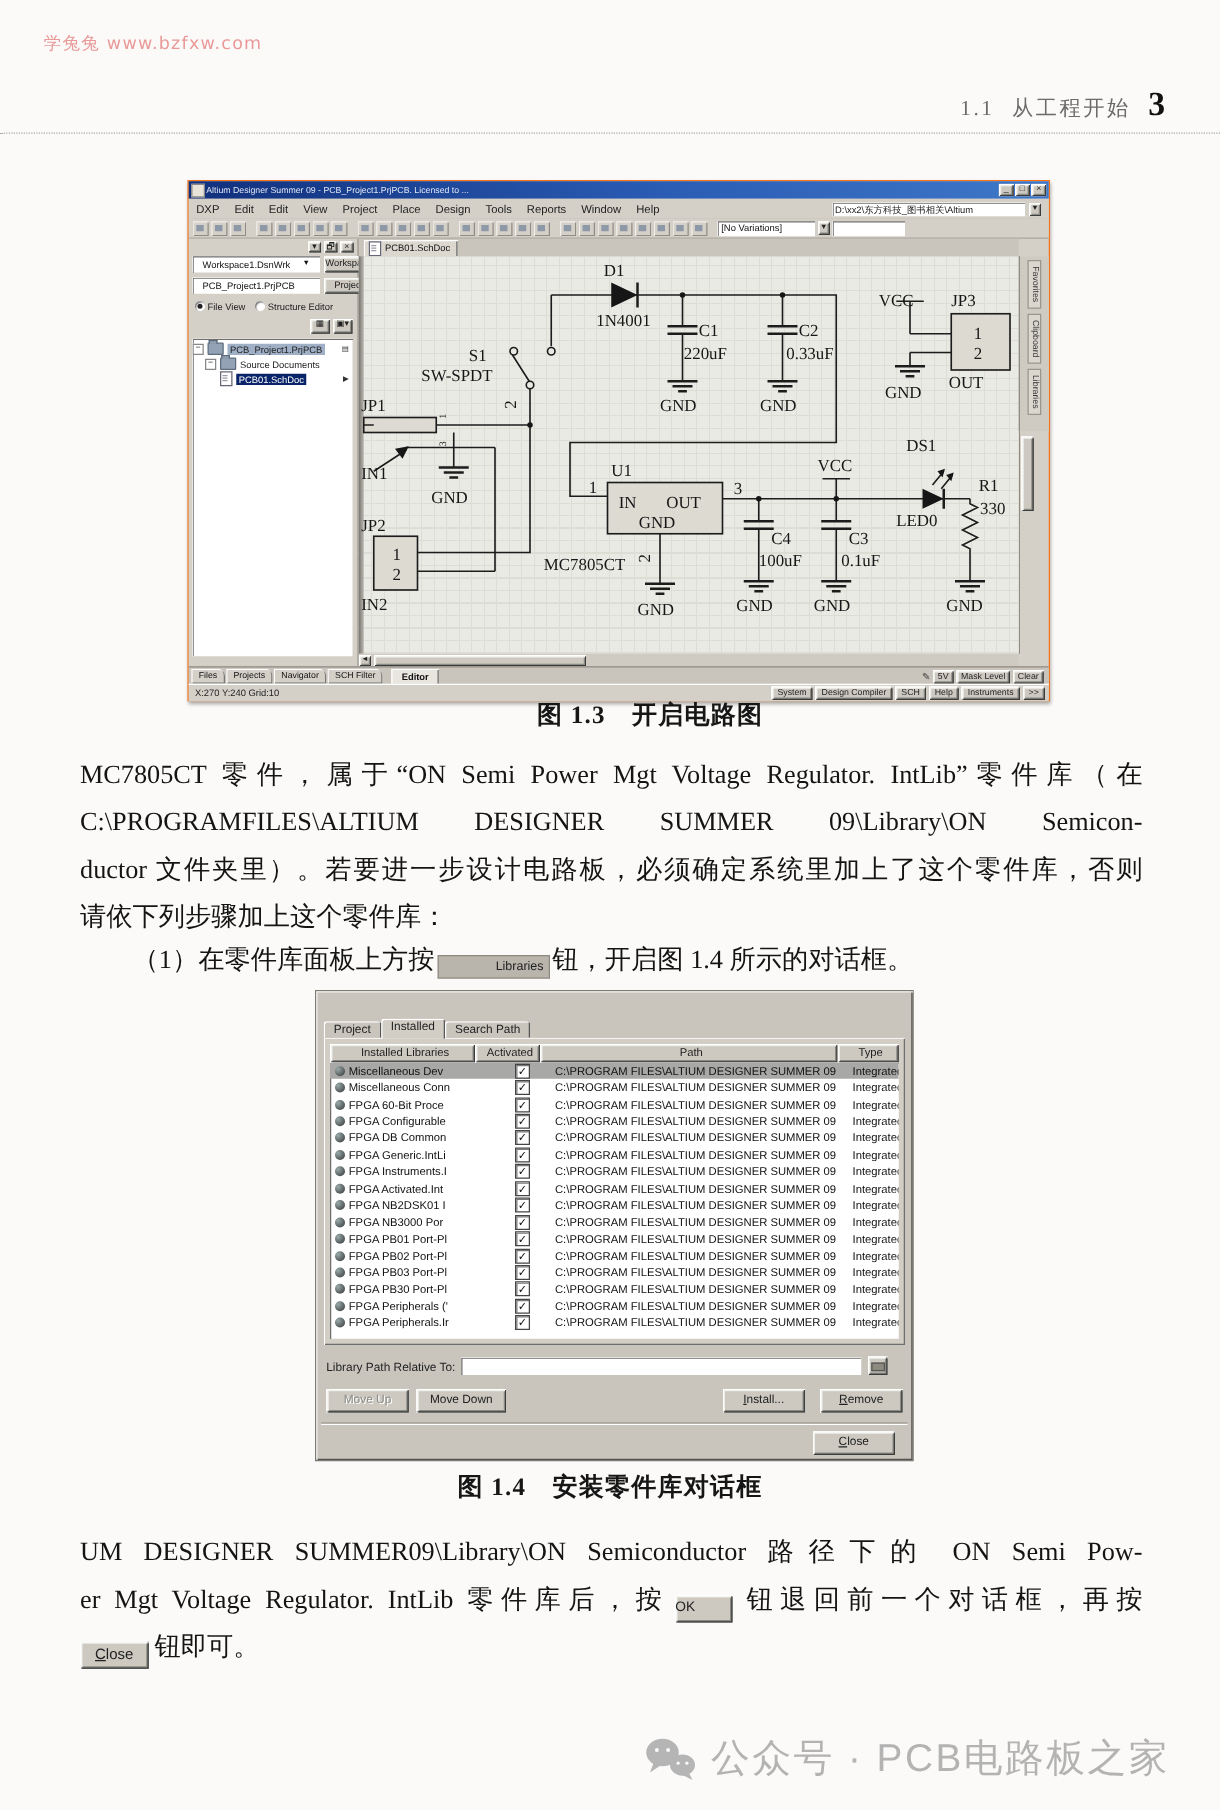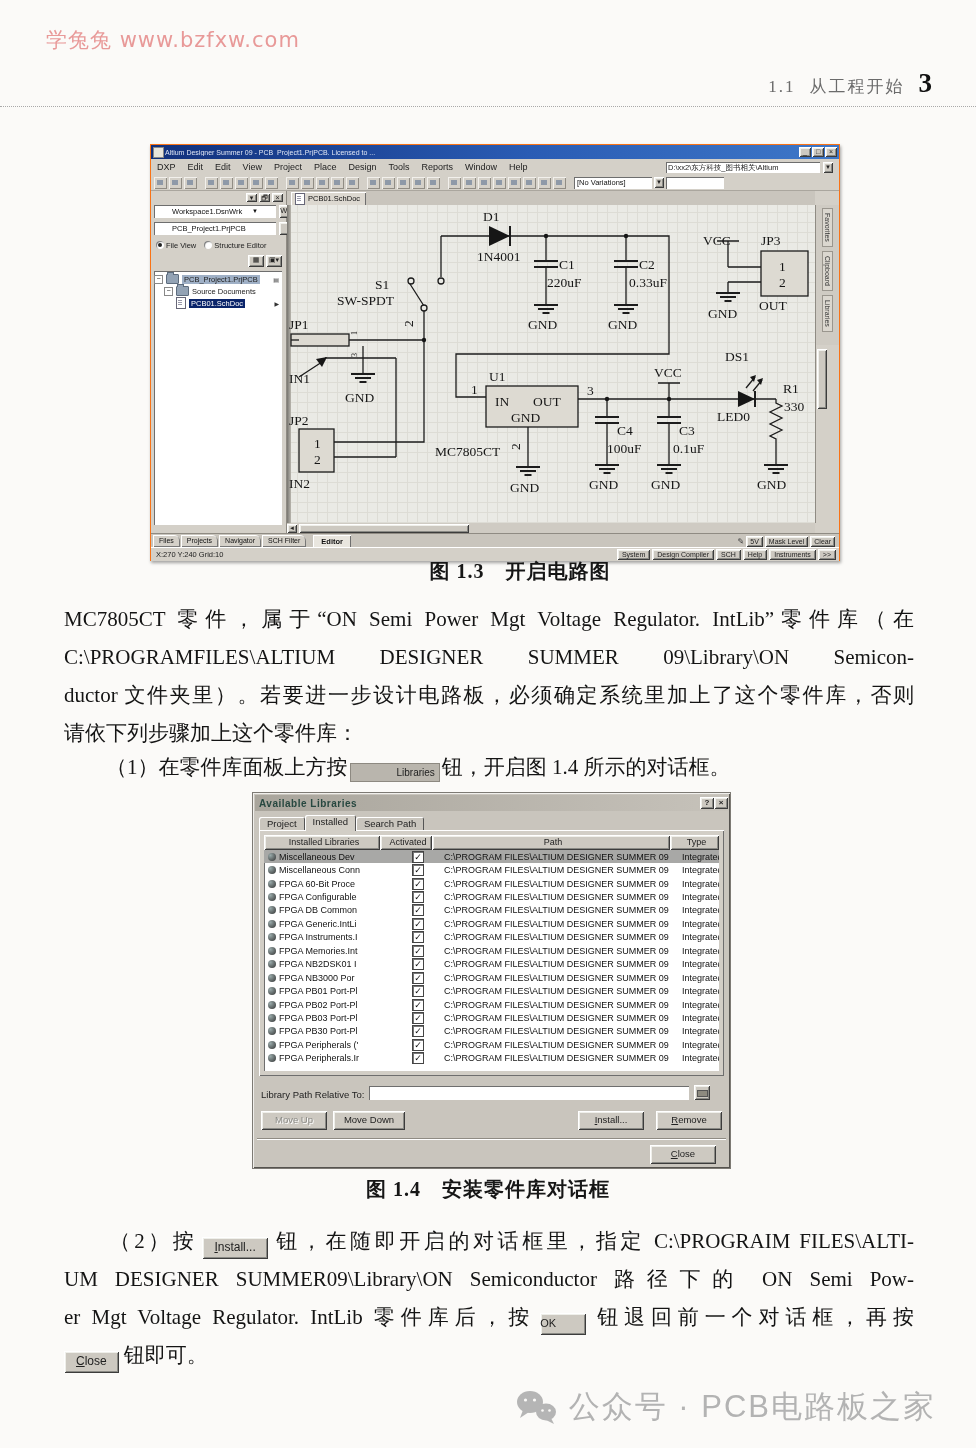--- a/index.html
+++ b/index.html
@@ -1,21 +1,21 @@
 <!DOCTYPE html>
 <html><head>
 <meta charset="utf-8">
 <style>
   html,body{margin:0;padding:0;}
   body{background:#ffffff;}
   .page{position:relative;width:976px;height:1448px;background:#fbfaf8;overflow:hidden;
         font-family:"Liberation Serif","DejaVu Serif",serif;color:#111;}
 
   
-  .watermark{position:absolute;left:46px;top:26px;font-size:21px;color:rgba(226,120,120,.75);
+  .watermark{position:absolute;left:35px;top:26px;font-size:14px;color:rgba(226,120,120,.75);
              font-family:"DejaVu Sans",sans-serif;letter-spacing:1px;}
   .pagehead{position:absolute;right:44px;top:68px;display:flex;align-items:baseline;gap:14px;}
   .pagehead .sec{font-size:17px;color:#6b6b6b;letter-spacing:2px;}
   .pagehead .pno{font-size:27px;font-weight:bold;color:#111;}
   .headrule{position:absolute;left:0;top:106px;width:976px;border-top:1px dotted #a9a9a9;}
   .btn95{background:#cdc9c1;box-shadow:inset 1px 1px 0 #ffffff,inset -1px -1px 0 #3c3c3c,inset 2px 2px 0 #efefea,inset -2px -2px 0 #8a8a85;
          border:none;font-family:"Liberation Sans","DejaVu Sans",sans-serif;color:#222;text-align:center;}
   .btn95.disabled{color:#8c8c88;text-shadow:1px 1px 0 #fff;}
   .fl-u::first-letter{text-decoration:underline;}
 
@@ -40,21 +40,21 @@
   .ticon{width:13px;height:12px;position:relative;background:#d4d0c8;box-shadow:inset 1px 1px 0 #f2f0ec,inset -1px -1px 0 #908c84;}
   .ticon::after{content:"";position:absolute;left:3px;top:3px;width:6px;height:5px;background:#8e99a8;}
   .tsep{width:4px;height:14px;}
   .varcombo{height:12px;background:#fff;box-shadow:inset 1px 1px 0 #6e6e6e;font-size:7.5px;line-height:12px;padding:0 3px;white-space:nowrap;}
 
   
   .lpanel{position:absolute;left:0;top:46px;width:136px;height:342px;background:#d4d0c8;border-right:1px solid #8f8b83;box-sizing:border-box;}
   .pheadstrip{position:absolute;right:3px;top:2px;display:flex;gap:2px;}
   .pheadstrip .winbtn{width:11px;height:9px;}
   .prow{position:absolute;left:3px;display:flex;gap:3px;align-items:center;}
-  .pfield{width:86px;height:13px;font-size:7.5px;line-height:13px;padding:0 18px;background:#fff;box-shadow:inset 1px 1px 0 #6e6e6e;white-space:nowrap;overflow:hidden;}
+  .pfield{width:86px;height:13px;font-size:7.5px;line-height:13px;padding:0 8px;background:#fff;box-shadow:inset 1px 1px 0 #6e6e6e;white-space:nowrap;overflow:hidden;}
   .pfield .da{float:right;font-size:6px;}
   .pbtn{width:40px;height:13px;font-size:7.5px;line-height:12px;}
   .radios{position:absolute;left:5px;top:50px;display:flex;gap:8px;font-size:7.5px;color:#222;align-items:center;}
   .radio{width:8px;height:8px;border-radius:50%;background:#fff;box-shadow:inset 1px 1px 1px #777;display:inline-block;vertical-align:-1px;margin-right:2px;position:relative;}
   .radio.on::after{content:"";position:absolute;left:2px;top:2px;width:4px;height:4px;border-radius:50%;background:#222;}
   .pbtnrow{position:absolute;right:4px;top:64px;display:flex;gap:2px;}
   .pbtnrow .winbtn{width:16px;height:12px;}
   .tree{position:absolute;left:3px;top:80px;width:128px;height:252px;background:#fff;box-shadow:inset 1px 1px 0 #6e6e6e;
         font-size:7.5px;color:#222;overflow:hidden;padding-top:2px;}
   .trow{display:flex;align-items:center;height:12px;gap:3px;white-space:nowrap;}
@@ -457,25 +457,20 @@
       <div class="jline">C:\PROGRAMFILES\ALTIUM DESIGNER SUMMER 09\Library\ON Semicon-</div>
       <div class="jline">ductor 文件夹里）。若要进一步设计电路板，必须确定系统里加上了这个零件库，否则</div>
       <div>请依下列步骤加上这个零件库：</div>
     </div>
 
   <div class="bodypara" style="top:748px;text-indent:42px;">
     <span>（1）在零件库面板上方按</span><span class="inlchip">Libraries</span><span>钮，开启图 1.4 所示的对话框。</span>
   </div>
 
   <div class="dlg">
-    <div class="dlgtitle">
-      <span class="txt">Available Libraries</span>
-      <span class="winbtn btn95">?</span>
-      <span class="winbtn btn95">×</span>
-    </div>
     <div class="dlgtabs" id="dlg-tabs">
         <span class="dtab">Project</span>
         <span class="dtab active">Installed</span>
         <span class="dtab">Search Path</span>
       </div>
     <div class="dlgframe">
       <div class="lhdr">
         <span class="lhcell btn95" style="width:116px;">Installed Libraries</span>
         <span class="lhcell btn95" style="width:52px;">Activated</span>
         <span class="lhcell btn95" style="width:238px;">Path</span>
@@ -540,21 +535,21 @@
             <span class="libico"></span>
             <span class="lname">FPGA Instruments.I</span>
             <span class="lact">
               <span class="cb">✓</span>
             </span>
             <span class="lpath">C:\PROGRAM FILES\ALTIUM DESIGNER SUMMER 09</span>
             <span class="ltype">Integrated</span>
           </div>
           <div class="lrow">
             <span class="libico"></span>
-            <span class="lname">FPGA Memories.Int</span>
+            <span class="lname">FPGA Activated.Int</span>
             <span class="lact">
               <span class="cb">✓</span>
             </span>
             <span class="lpath">C:\PROGRAM FILES\ALTIUM DESIGNER SUMMER 09</span>
             <span class="ltype">Integrated</span>
           </div>
           <div class="lrow">
             <span class="libico"></span>
             <span class="lname">FPGA NB2DSK01 I</span>
             <span class="lact">
@@ -639,21 +634,20 @@
       <span class="dbtn btn95 fl-u" style="right:78px;width:66px;">Install...</span>
       <span class="dbtn btn95 fl-u" style="right:0;width:66px;">Remove</span>
     </div>
     <div class="dlgsep"></div>
     <span class="closebtn btn95 fl-u">Close</span>
   </div>
 
   <div class="figcap" style="top:1176px;">图 1.4　安装零件库对话框</div>
 
   <div class="bodypara" style="top:1222px;">
-    <div class="jline"><span style="display:inline-block;width:42px;"></span><span>（2）按</span><span class="inlbtn btn95 fl-u">Install...</span><span>钮，在随即开启的对话框里，指定 C:\PROGRAIM FILES\ALTI-</span></div>
     <div class="jline">UM DESIGNER SUMMER09\Library\ON Semiconductor 路径下的 ON Semi Pow-</div>
     <div class="jline"><span>er Mgt Voltage Regulator. IntLib 零件库后，按</span><span class="inlbtn btn95" style="width:46px;padding:0;font-size:11px;">OK</span><span>钮退回前一个对话框，再按</span></div>
     <div><span class="inlbtn btn95 fl-u" style="margin-left:0;">Close</span><span>钮即可。</span></div>
   </div>
 
   <div class="footer">
     <svg width="44" height="36" viewBox="0 0 44 36">
       <g fill="#b5b5b5">
         <ellipse cx="15" cy="13" rx="13" ry="11"></ellipse>
         <polygon points="8,21 5,29 14,23"></polygon>

